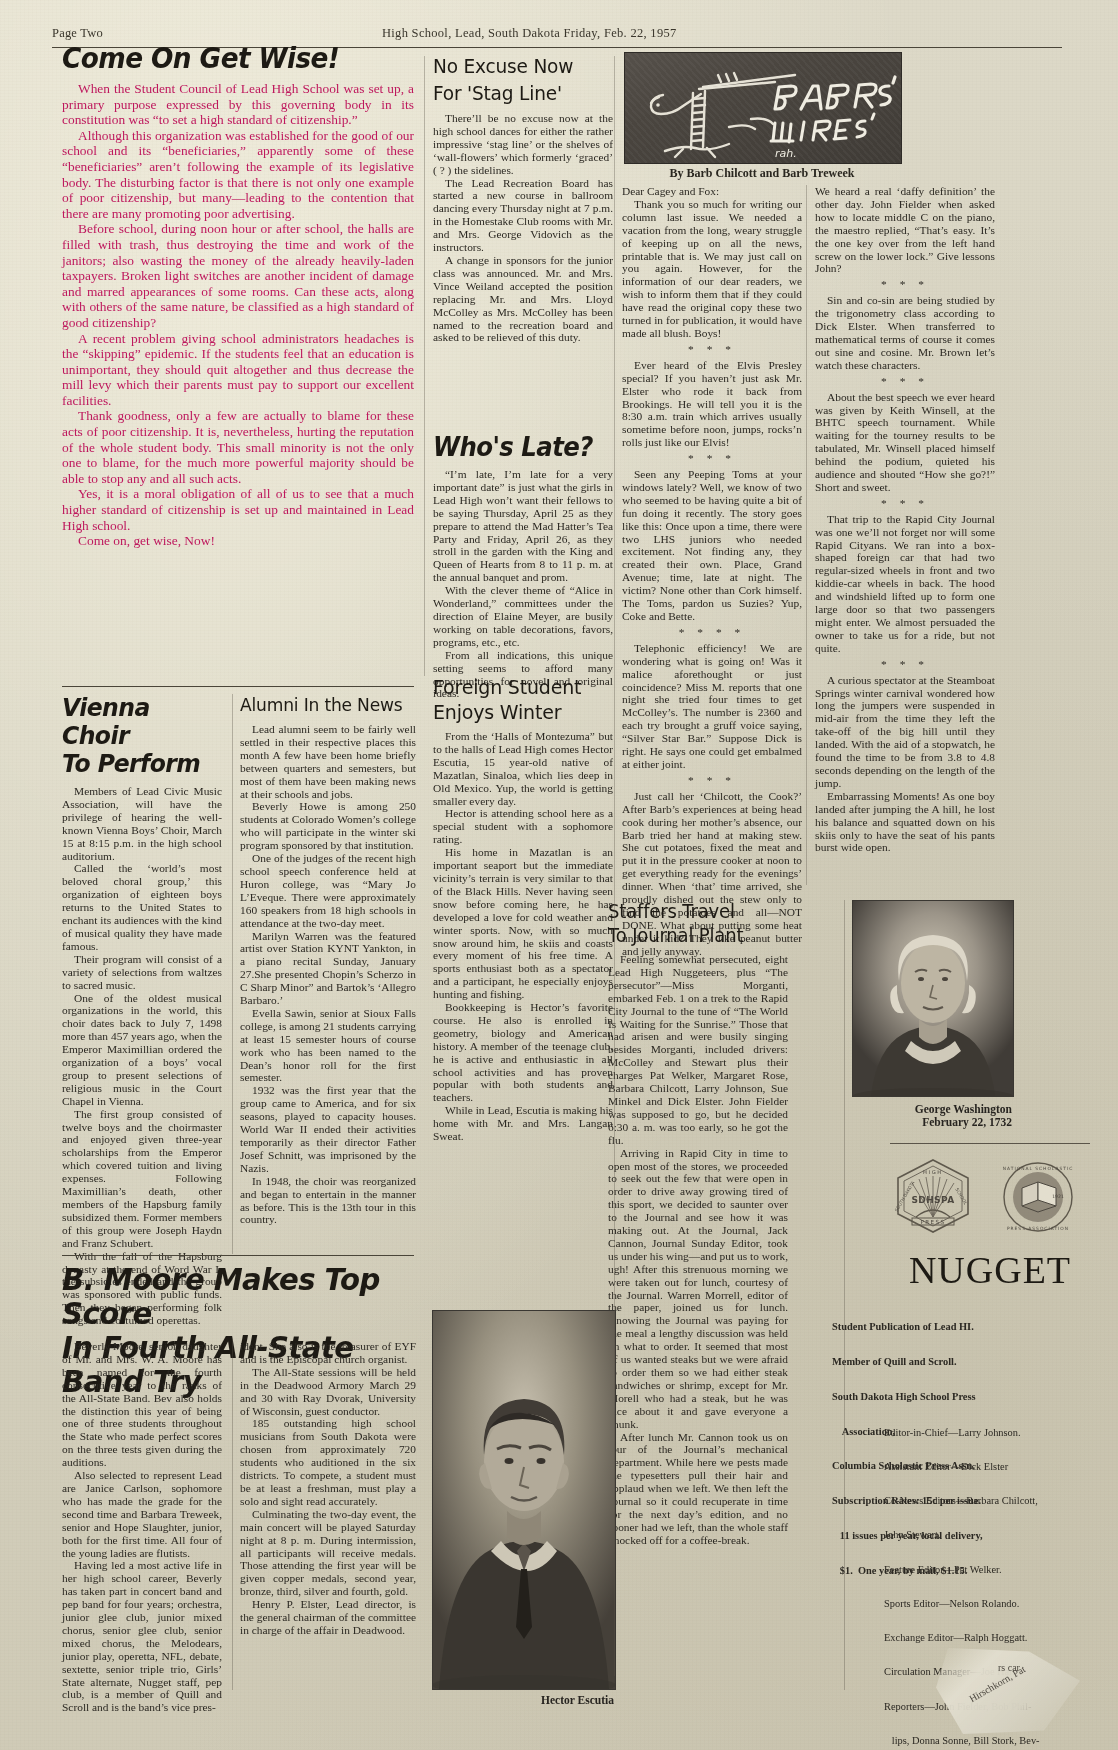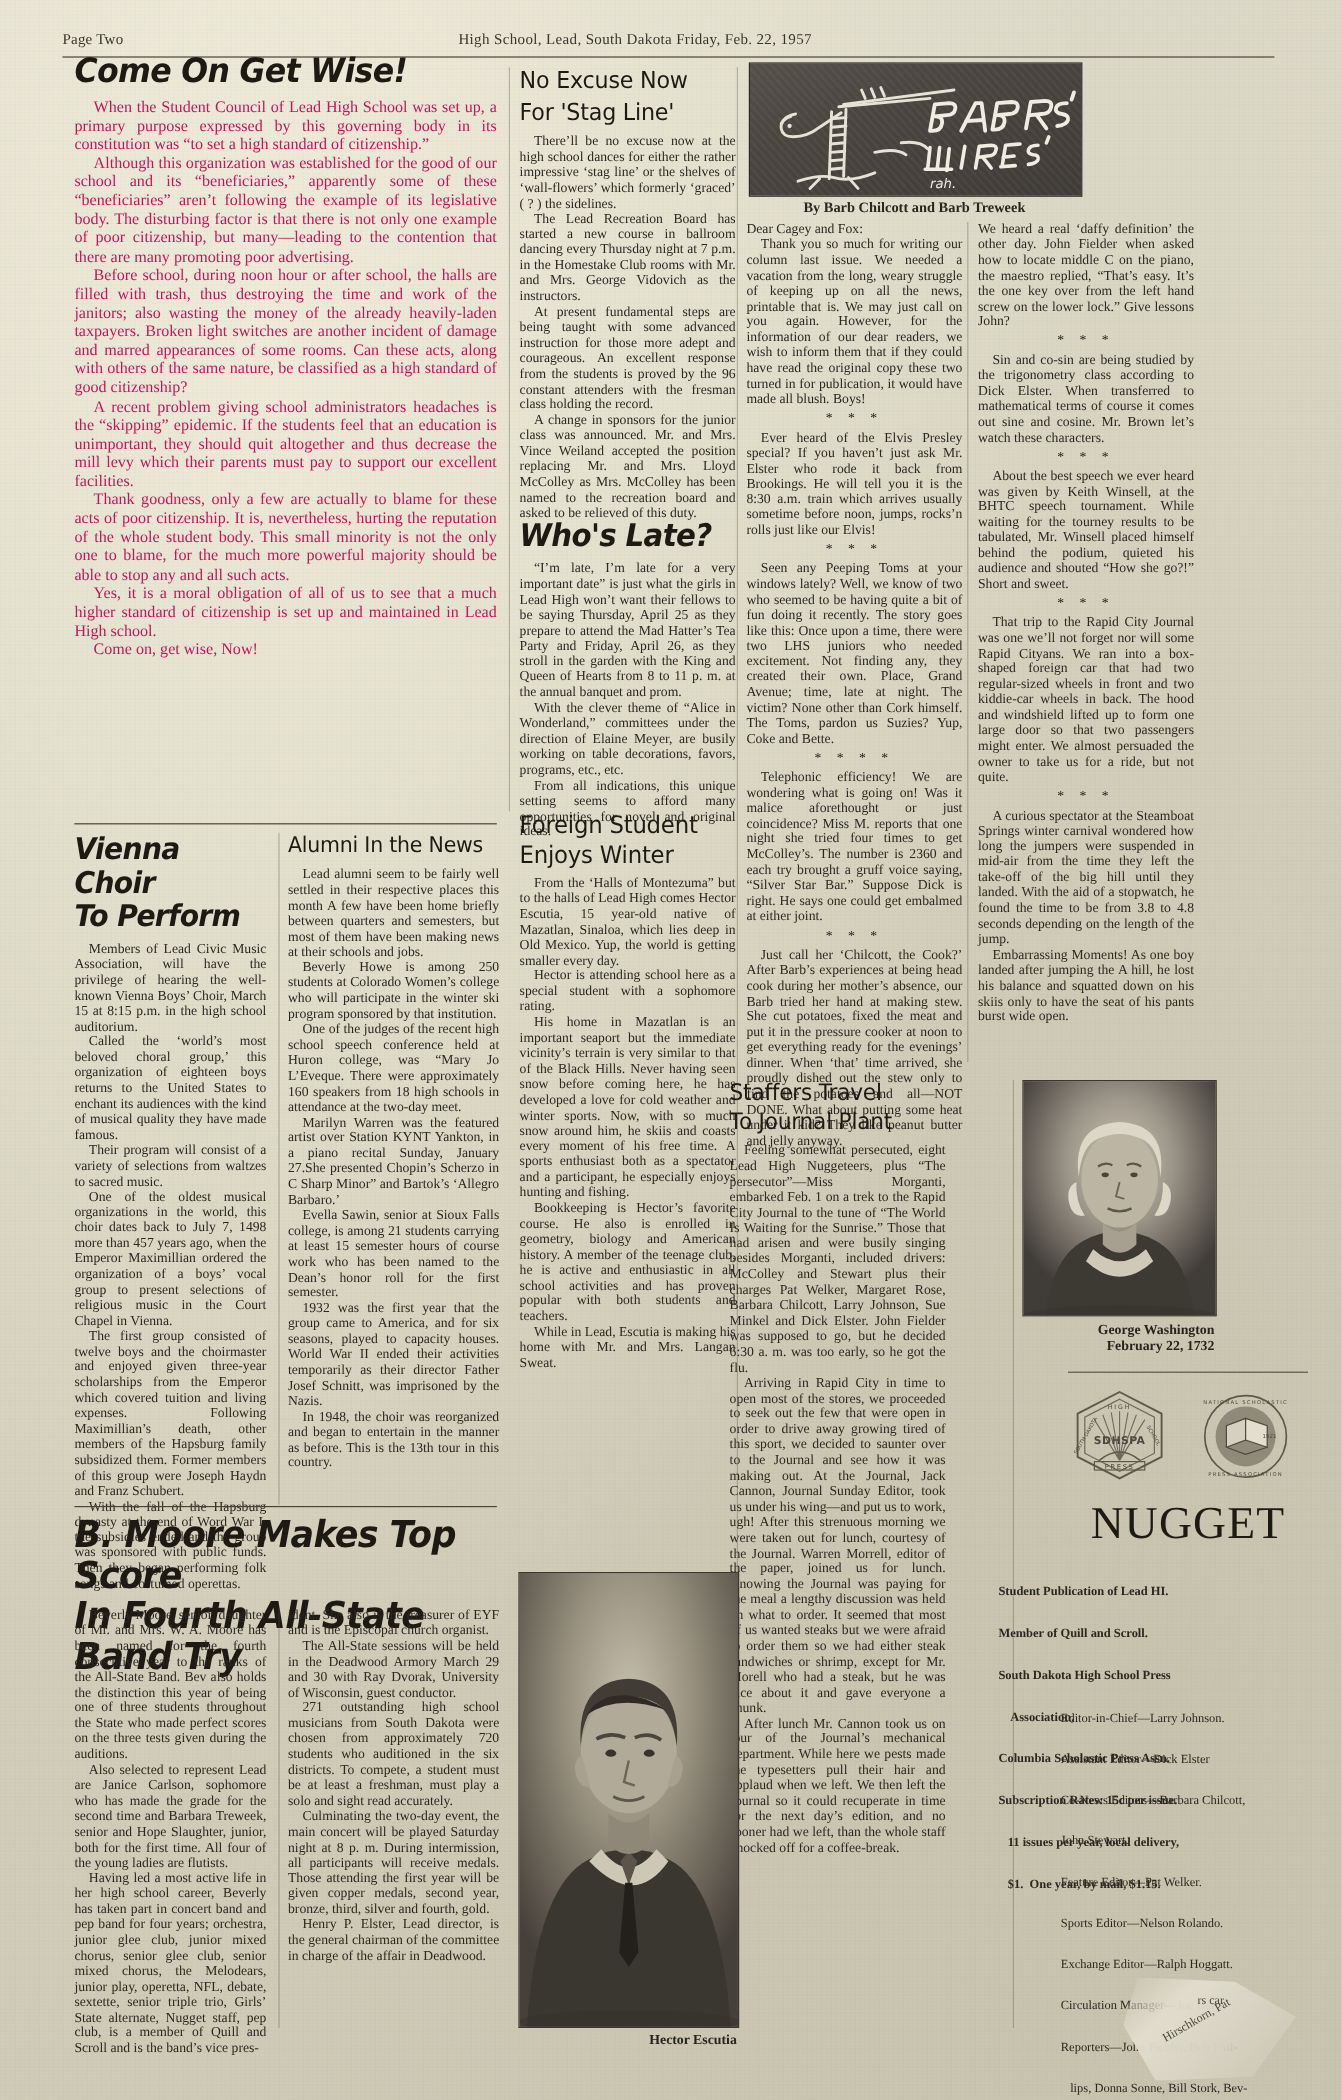--- a/index.html
+++ b/index.html
@@ -144,21 +144,20 @@
       <p>Come on, get wise, Now!</p>
     </div>
   </div>
 
   <div class="col" style="left:433px;top:56px;width:180px;">
     <div class="hl-plain" style="margin-bottom:5px;">No Excuse Now</div>
     <div class="hl-plain" style="margin-bottom:7px;">For 'Stag Line'</div>
     <div class="body-sm">
       <p>There’ll be no excuse now at the high school dances for either the rather impressive ‘stag line’ or the shelves of ‘wall-flowers’ which formerly ‘graced’ ( ? ) the sidelines.</p>
       <p>The Lead Recreation Board has started a new course in ballroom dancing every Thursday night at 7 p.m. in the Homestake Club rooms with Mr. and Mrs. George Vidovich as the instructors.</p>
-      <p>At present fundamental steps are being taught with some advanced instruction for those more adept and courageous. An excellent response from the students is proved by the 96 constant attenders with the fresman class holding the record.</p>
       <p>A change in sponsors for the junior class was announced. Mr. and Mrs. Vince Weiland accepted the position replacing Mr. and Mrs. Lloyd McColley as Mrs. McColley has been named to the recreation board and asked to be relieved of this duty.</p>
     </div>
   </div>
 
   <div class="col" style="left:433px;top:432px;width:180px;">
     <div class="hl-script" style="font-size:26px;margin-bottom:6px;">Who's Late?</div>
     <div class="body-sm">
       <p>“I’m late, I’m late for a very important date” is just what the girls in Lead High won’t want their fellows to be saying Thursday, April 25 as they prepare to attend the Mad Hatter’s Tea Party and Friday, April 26, as they stroll in the garden with the King and Queen of Hearts from 8 to 11 p. m. at the annual banquet and prom.</p>
       <p>With the clever theme of “Alice in Wonderland,” committees under the direction of Elaine Meyer, are busily working on table decorations, favors, programs, etc., etc.</p>
       <p>From all indications, this unique setting seems to afford many opportunities for novel and original ideas.</p>
@@ -426,21 +425,21 @@
     <div class="body-sm">
       <p>Beverly Moore, senior, daughter of Mr. and Mrs. W. A. Moore has been named for the fourth consecutive year to the ranks of the All-State Band. Bev also holds the distinction this year of being one of three students throughout the State who made perfect scores on the three tests given during the auditions.</p>
       <p>Also selected to represent Lead are Janice Carlson, sophomore who has made the grade for the second time and Barbara Treweek, senior and Hope Slaughter, junior, both for the first time. All four of the young ladies are flutists.</p>
       <p>Having led a most active life in her high school career, Beverly has taken part in concert band and pep band for four years; orchestra, junior glee club, junior mixed chorus, senior glee club, senior mixed chorus, the Melodears, junior play, operetta, NFL, debate, sextette, senior triple trio, Girls’ State alternate, Nugget staff, pep club, is a member of Quill and Scroll and is the band’s vice pres-</p>
     </div>
   </div>
   <div class="col" style="left:240px;top:1340px;width:176px;">
     <div class="body-sm">
       <p style="text-indent:0;">ident. She also is the treasurer of EYF and is the Episcopal church organist.</p>
       <p>The All-State sessions will be held in the Deadwood Armory March 29 and 30 with Ray Dvorak, University of Wisconsin, guest conductor.</p>
-      <p>271 outstanding high school musicians from South Dakota were chosen from approximately 720 students who auditioned in the six districts. To compete, a student must be at least a freshman, must play a solo and sight read accurately.</p>
+      <p>185 outstanding high school musicians from South Dakota were chosen from approximately 720 students who auditioned in the six districts. To compete, a student must be at least a freshman, must play a solo and sight read accurately.</p>
       <p>Culminating the two-day event, the main concert will be played Saturday night at 8 p. m. During intermission, all participants will receive medals. Those attending the first year will be given copper medals, second year, bronze, third, silver and fourth, gold.</p>
       <p>Henry P. Elster, Lead director, is the general chairman of the committee in charge of the affair in Deadwood.</p>
     </div>
   </div>
 
   <div class="photo" style="left:432px;top:1310px;width:182px;height:378px;">
     <svg class="fig" viewBox="0 0 182 378">
       <defs>
         <radialGradient id="he" cx="50%" cy="28%" r="70%">
           <stop offset="0%" stop-color="#c6bfae"></stop>

